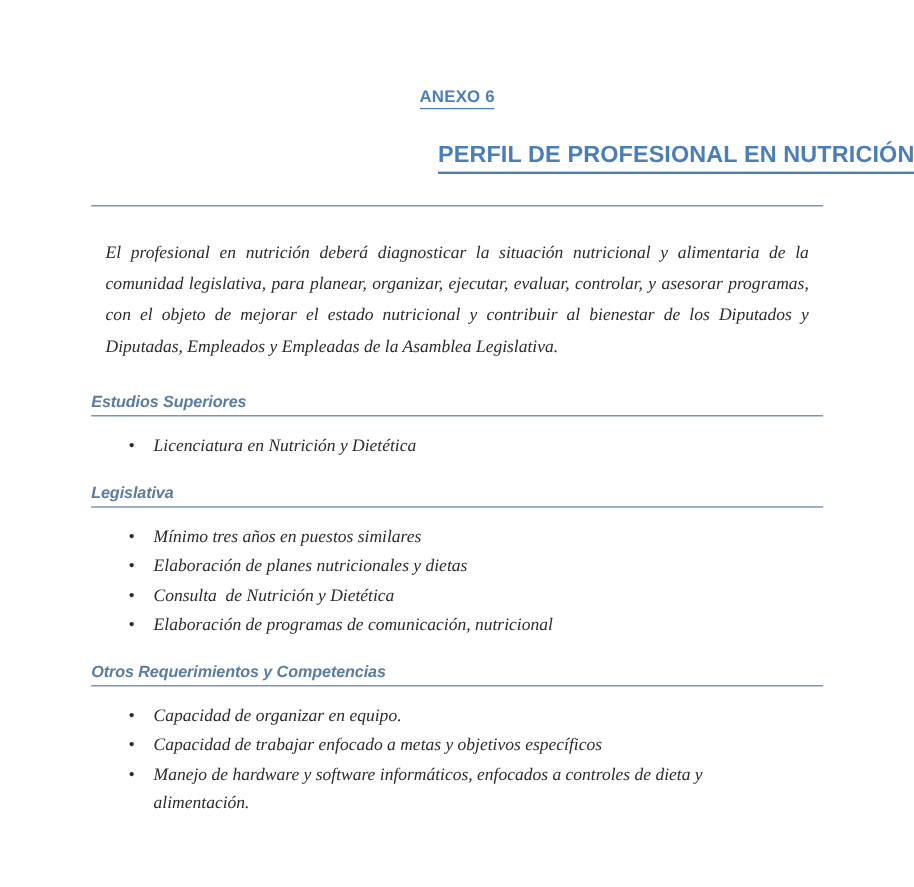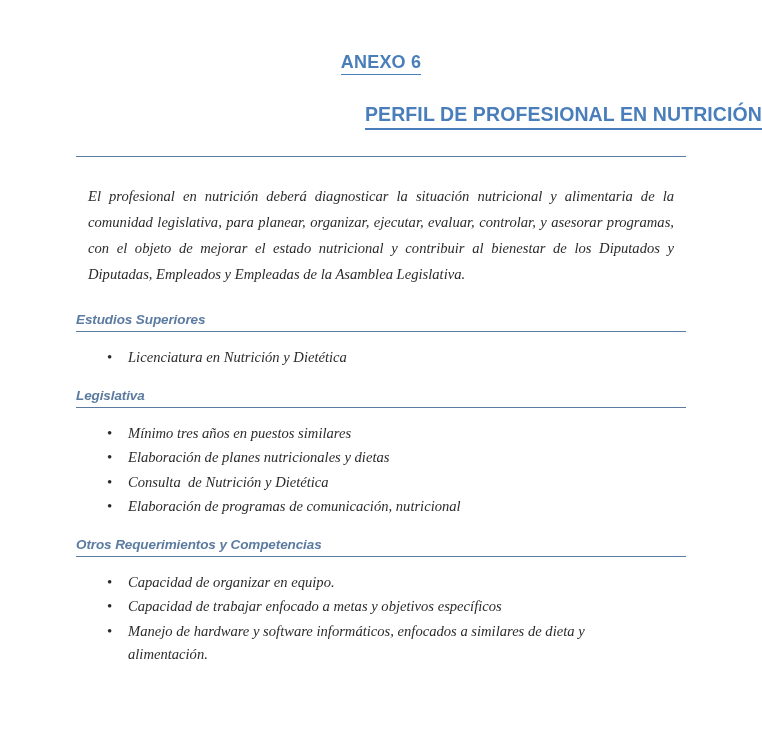--- a/index.html
+++ b/index.html
@@ -21,24 +21,24 @@
     height: 739px;
     background: #ffffff;
   }
 
   
   .anexo-label {
     text-align: center;
     color: #4a7ebb;
     font-family: "Liberation Sans", sans-serif;
     font-weight: bold;
-    font-size: 18px;
+    font-size: 14px;
     letter-spacing: 0.2px;
     margin: 0;
-    padding-top: 52px;
+    padding-top: 72px;
   }
   .anexo-label span {
     border-bottom: 1.6px solid #4a7ebb;
     padding-bottom: 2px;
   }
 
   .doc-title {
     text-align: right;
     color: #4a7ebb;
     font-family: "Liberation Sans", sans-serif;
@@ -193,19 +193,19 @@
         <li>
           <span class="bullet-dot">•</span>
           <span class="li-text">Capacidad de organizar en equipo.</span>
         </li>
         <li>
           <span class="bullet-dot">•</span>
           <span class="li-text">Capacidad de trabajar enfocado a metas y objetivos específicos</span>
         </li>
         <li style="padding-right:60px;">
           <span class="bullet-dot">•</span>
-          <span class="li-text">Manejo de hardware y software informáticos, enfocados a similares de dieta y alimentación.</span>
+          <span class="li-text">Manejo de hardware y software informáticos, enfocados a controles de dieta y alimentación.</span>
         </li>
       </ul>
     </div>
 
   </div>
 </div>
 
 </body></html>

